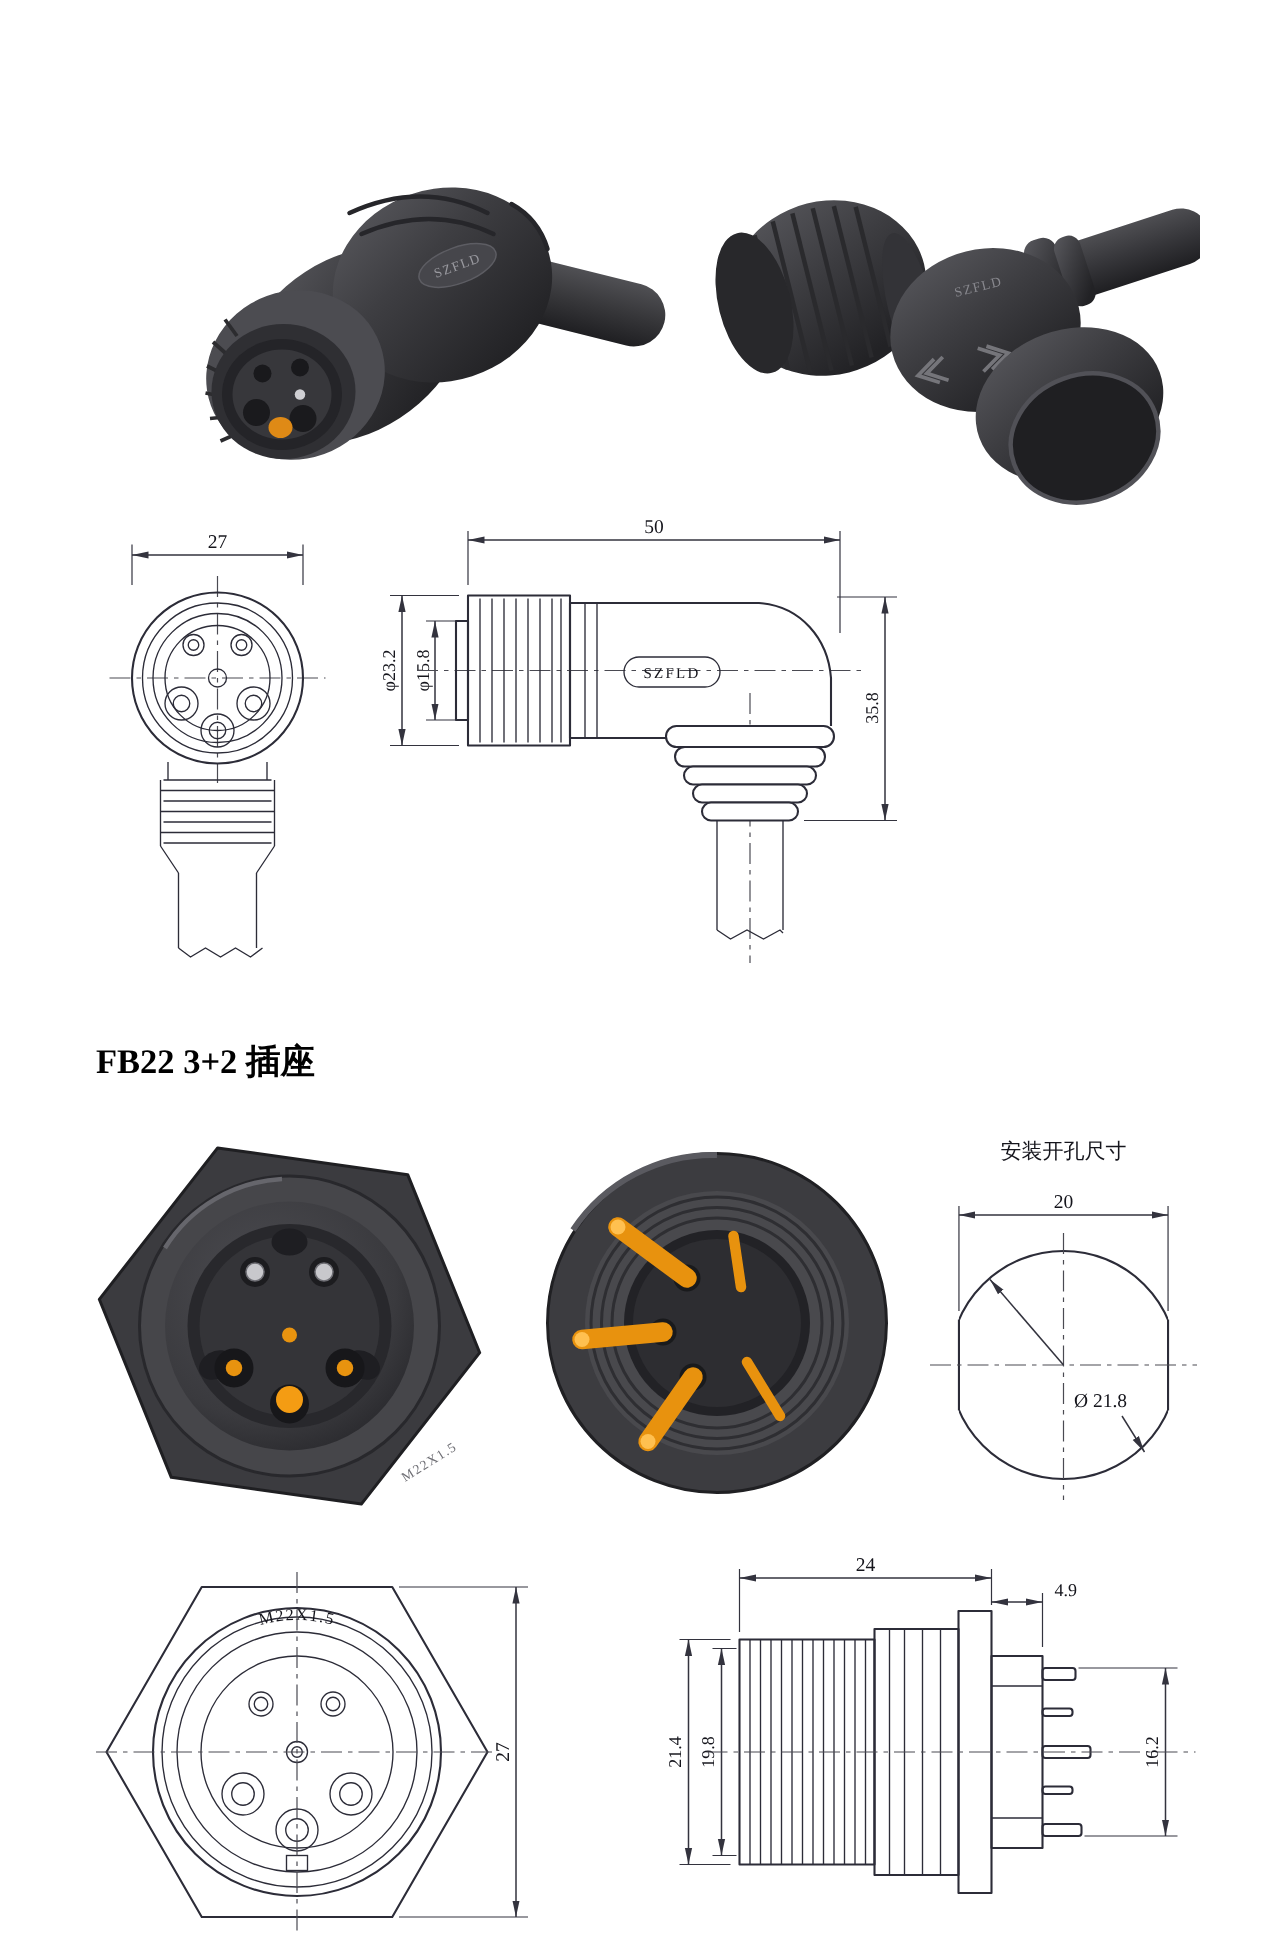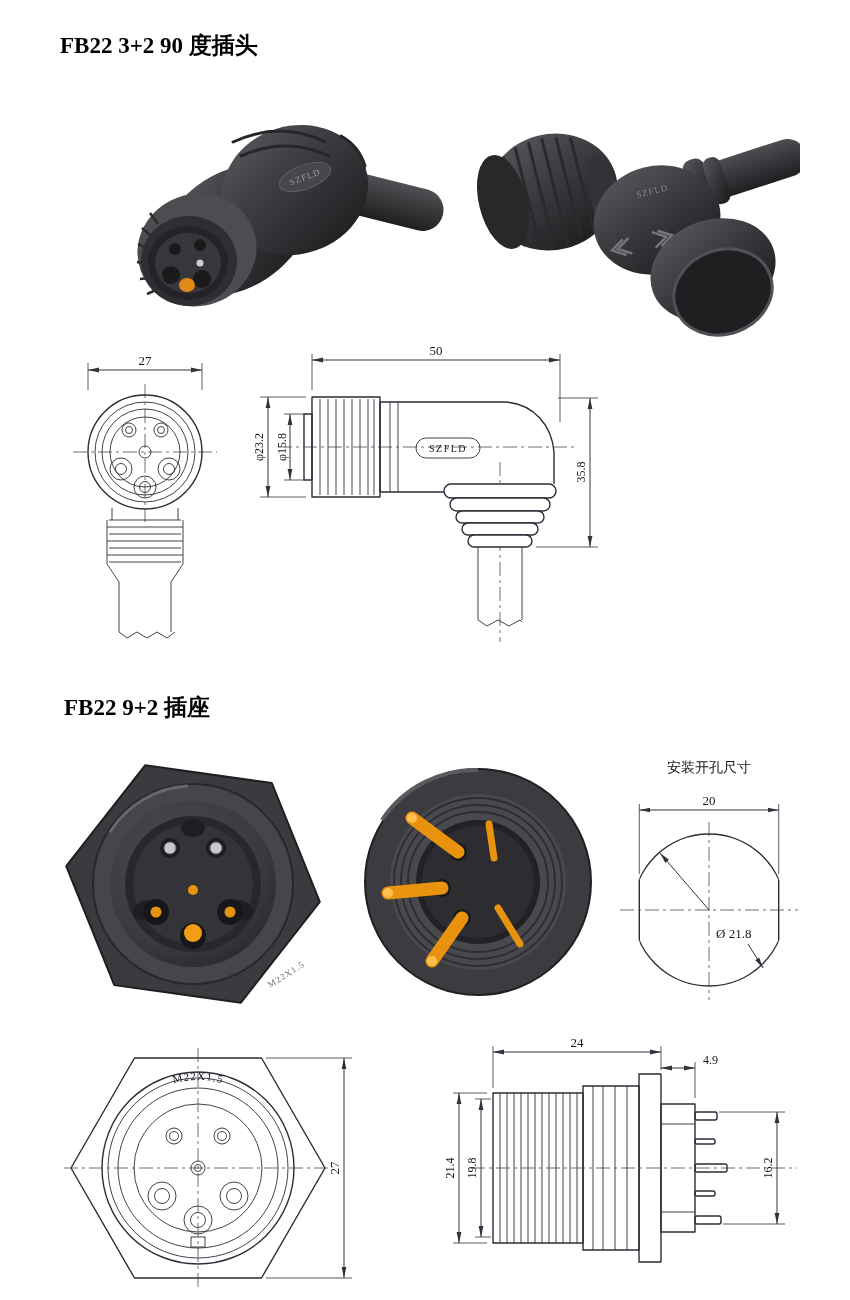--- a/index.html
+++ b/index.html
@@ -18,21 +18,20 @@
   .ol{stroke:#2c2c38;stroke-width:1.4;fill:none;stroke-linejoin:round;}
   .olw{stroke:#2c2c38;stroke-width:1.4;fill:#ffffff;stroke-linejoin:round;}
   .tn{stroke:#2c2c38;stroke-width:0.9;fill:none;}
   .groove{stroke:#26262a;stroke-width:3;fill:none;stroke-linecap:round;}
 </style>
 </head>
 <body>
 
 <div class="page">
 
-  <div class="abs title" style="left:60px;top:30px">FB22 3+2 90 度插头</div>
 
   <svg class="abs" style="left:105px;top:78px" width="345" height="262" viewBox="0 0 345 262">
     <defs>
       <linearGradient id="r1body" x1="0" y1="0" x2="0.6" y2="1">
         <stop offset="0" stop-color="#5b5b60"></stop>
           <stop offset="0.45" stop-color="#3e3e42"></stop>
           <stop offset="1" stop-color="#232326"></stop>
       </linearGradient>
       <linearGradient id="r1cable" x1="0" y1="0" x2="0" y2="1">
         <stop offset="0" stop-color="#505054"></stop>
@@ -208,21 +207,21 @@
       <path class="tn" d="M230,205 V278 M274,205 V278"></path>
       <path class="tn" d="M230,278 l9,6 l11,-6 l11,6 l11,-6 l2,2"></path>
     </g>
 
     <line class="ext" x1="310" y1="56" x2="350" y2="56"></line>
     <line class="ext" x1="288" y1="205" x2="350" y2="205"></line>
     <line class="dl" x1="342" y1="56" x2="342" y2="205" marker-start="url(#arrB)" marker-end="url(#arrB)"></line>
     <text class="dimsm" x="337" y="130" text-anchor="middle" transform="rotate(-90 337 130)">35.8</text>
   </svg>
 
-  <div class="abs title" style="left:64px;top:692px">FB22 9+2 插座</div>
+  <div class="abs title" style="left:64px;top:692px">FB22 3+2 插座</div>
 
   <svg class="abs" style="left:58px;top:752px" width="270" height="268" viewBox="0 0 270 268">
     <defs>
       <radialGradient id="r3face" cx="0.4" cy="0.35" r="0.75">
         <stop offset="0" stop-color="#4c4c51"></stop>
           <stop offset="0.7" stop-color="#3a3a3e"></stop>
           <stop offset="1" stop-color="#26262a"></stop>
       </radialGradient>
     </defs>
     <g>

